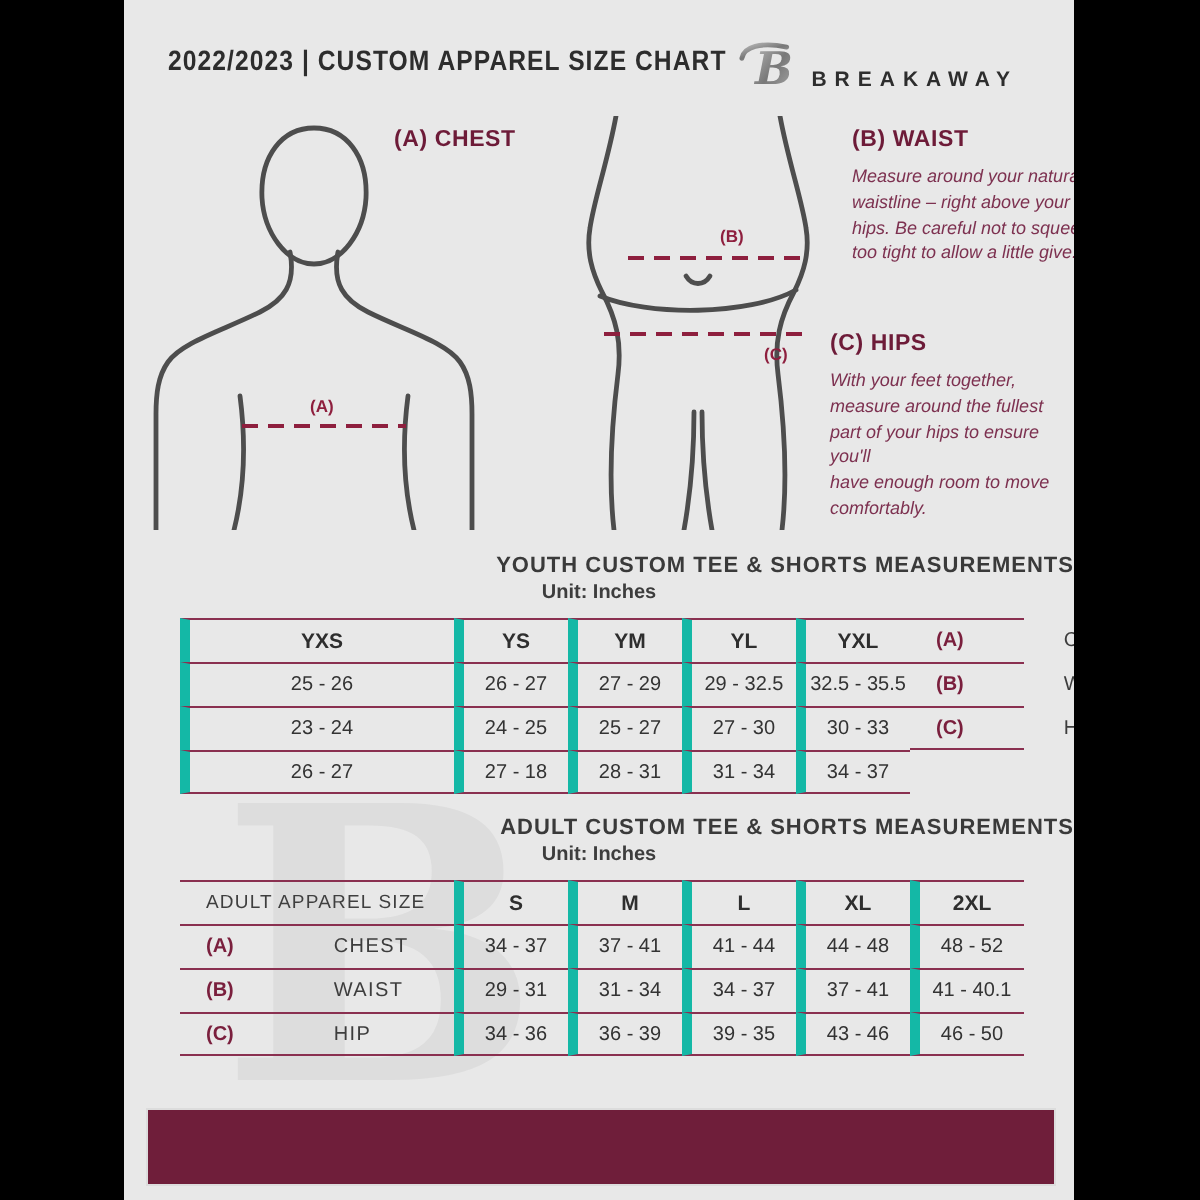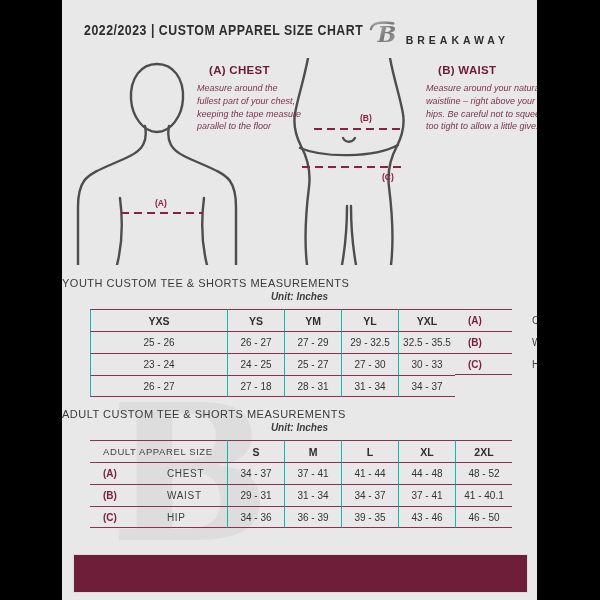--- a/index.html
+++ b/index.html
@@ -20,48 +20,48 @@
   .brand{
     position:absolute;right:28px;top:15px;z-index:1;
     display:flex;align-items:center;gap:7px;
   }
   .brand-name{font-size:10.5px;font-weight:700;letter-spacing:4px;color:#2d2d2d;margin-top:19px;}
   
   .fig{position:absolute;z-index:1;}
   .fig-torso{left:13px;top:58px;}
   .fig-lower{left:226px;top:58px;}
   .guide{position:absolute;z-index:1;}
-  .guide h3{margin:0 0 6px 12px;font-size:11.5px;font-weight:700;color:#6d1b38;letter-spacing:.3px;}
+  .guide h3{margin:0 0 6px 0;font-size:11.5px;font-weight:700;color:#6d1b38;letter-spacing:.3px;}
   .guide p{margin:0;font-size:9px;font-style:italic;color:#7d3150;line-height:1.42;white-space:pre-line;}
   .g-chest{left:135px;top:64px;width:106px;}
   .g-waist{left:364px;top:64px;width:124px;}
   .g-hips{left:353px;top:166px;width:124px;}
   
   .sec-title{
-    position:absolute;left:0;width:475px;text-align:left;z-index:1;
-    font-size:11px;font-weight:400;color:#3a3a3a;letter-spacing:.5px;
+    position:absolute;left:0;width:475px;text-align:right;z-index:1;
+    font-size:11px;font-weight:700;color:#3a3a3a;letter-spacing:.5px;
   }
   .sec-unit{
     position:absolute;left:0;width:475px;text-align:center;z-index:1;
-    font-size:10px;font-style:italic;font-weight:700;color:#3d3d3d;
+    font-size:10px;font-weight:700;color:#3d3d3d;
   }
   .t-youth-title{top:277px;} .t-youth-unit{top:291px;}
   .t-adult-title{top:408px;} .t-adult-unit{top:422px;}
   
   .sztable{
     position:absolute;left:28px;width:422px;z-index:1;
     display:grid;grid-template-columns:137px repeat(5,57px);grid-auto-rows:22px;
   }
   .tbl-youth{top:309px;} .tbl-adult{top:440px;}
   .cell{
     display:flex;align-items:center;justify-content:center;
     border-top:1px solid #8a3050;font-size:10px;color:#333;
   }
   .cell.first{justify-content:flex-start;padding-left:13px;}
-  .cell.vline{border-left:1px solid #14b8a6;}
+  .cell.vline{border-left:5px solid #14b8a6;}
   .cell.bottom{border-bottom:1px solid #8a3050;}
   .cell.hsize{font-weight:700;font-size:10.5px;color:#2e2e2e;}
   .cell.hlabel{font-size:9.5px;letter-spacing:.6px;color:#3f3f3f;}
   .rowkey{color:#7a1f3d;font-weight:700;margin-right:5px;font-size:10px;}
   .rowlabel{color:#3d3d3d;letter-spacing:.7px;font-size:10px;margin-left:45px;}
   
   .outline{fill:none;stroke:#4d4d4d;stroke-width:2.4;stroke-linecap:round;}
   .dash{stroke:#8e1f3e;stroke-width:2;stroke-dasharray:8 5;fill:none;}
   .dash-label{font-family:"Liberation Sans",sans-serif;font-size:8.5px;font-weight:700;fill:#8e1f3e;}
   
@@ -116,25 +116,29 @@
     <path class="outline" d="M59 148 C 59 170, 57 190, 54 207"></path>
     <path class="outline" d="M63 148 C 63 170, 65 190, 68 207"></path>
     <line class="dash" x1="26" y1="71" x2="112" y2="71"></line>
     <text class="dash-label" x="72" y="63">(B)</text>
     <line class="dash" x1="14" y1="109" x2="118" y2="109"></line>
     <text class="dash-label" x="94" y="122">(C)</text>
   </svg>
 
   <div class="guide g-chest">
     <h3>(A) CHEST</h3>
-    <p>Measure around the fullest part of your chest, keeping the tape measure parallel to the floor</p>
   </div>
   <div class="guide g-waist">
     <h3>(B) WAIST</h3>
     <p>Measure around your natural waistline – right above your hips. Be careful not to squeeze too tight to allow a little give.</p>
+  </div>
+  <div class="guide g-hips">
+    <h3>(C) HIPS</h3>
+    <p>With your feet together, measure around the fullest part of your hips to ensure you'll
+have enough room to move comfortably.</p>
   </div>
 
   <div class="sec-title t-youth-title">YOUTH CUSTOM TEE &amp; SHORTS MEASUREMENTS</div>
   <div class="sec-unit t-youth-unit">Unit: Inches</div>
 
   <div class="sztable tbl-youth">
     <div class="cell vline hsize">YXS</div>
     <div class="cell vline hsize">YS</div>
     <div class="cell vline hsize">YM</div>
     <div class="cell vline hsize">YL</div>

